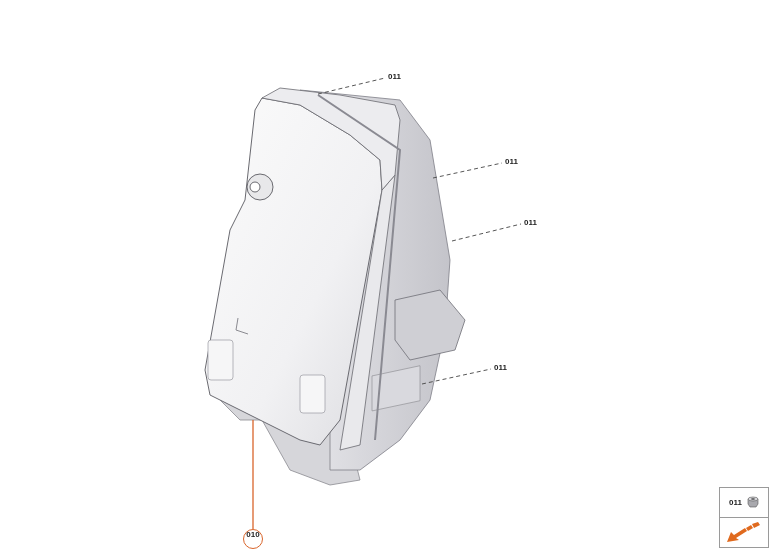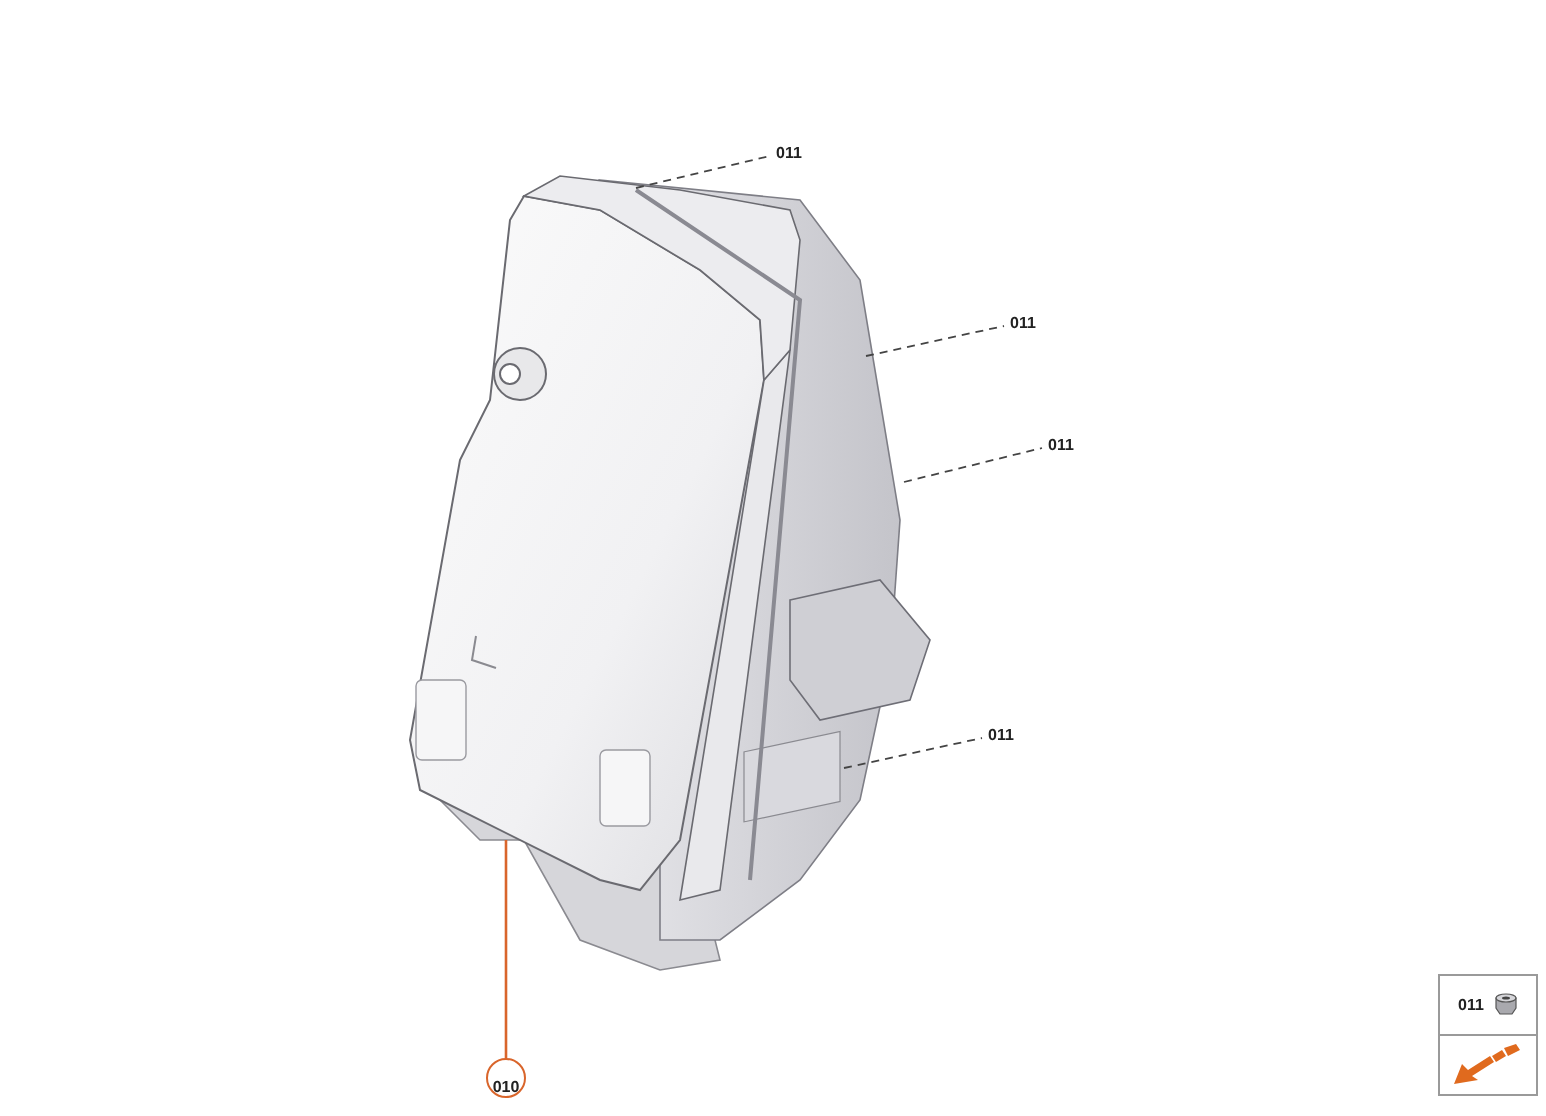--- a/index.html
+++ b/index.html
@@ -3,21 +3,21 @@
 <meta charset="utf-8">
 <style>
   html, body { margin:0; padding:0; background:#ffffff; }
   body { width:773px; height:558px; position:relative; overflow:hidden;
          font-family:"Liberation Sans", sans-serif; }
   .canvas { position:absolute; left:0; top:0; width:773px; height:558px; }
   .callout-label { position:absolute; font-size:8px; font-weight:bold; color:#222;
                    font-family:"Liberation Sans", sans-serif; cursor:pointer; }
   .main-callout { position:absolute; left:243px; top:529px; width:20px; height:20px;
                   border:1.4px solid #d9652b; border-radius:50%; box-sizing:border-box;
-                  display:flex; align-items:flex-end; justify-content:center;
+                  display:flex; align-items:flex-start; justify-content:center;
                   font-size:8px; font-weight:bold; color:#222; background:#fff; cursor:pointer; }
   .legend { position:absolute; left:719px; top:487px; width:50px; height:61px;
             border:1px solid #9a9a9a; box-sizing:border-box; background:#fff; }
   .legend-row { height:30px; display:flex; align-items:center; justify-content:center;
                 gap:5px; box-sizing:border-box; cursor:pointer; }
   .legend-row.top { border-bottom:1px solid #9a9a9a; }
   .legend-num { font-size:8px; font-weight:bold; color:#222; }
 </style>
 </head>
 <body>

